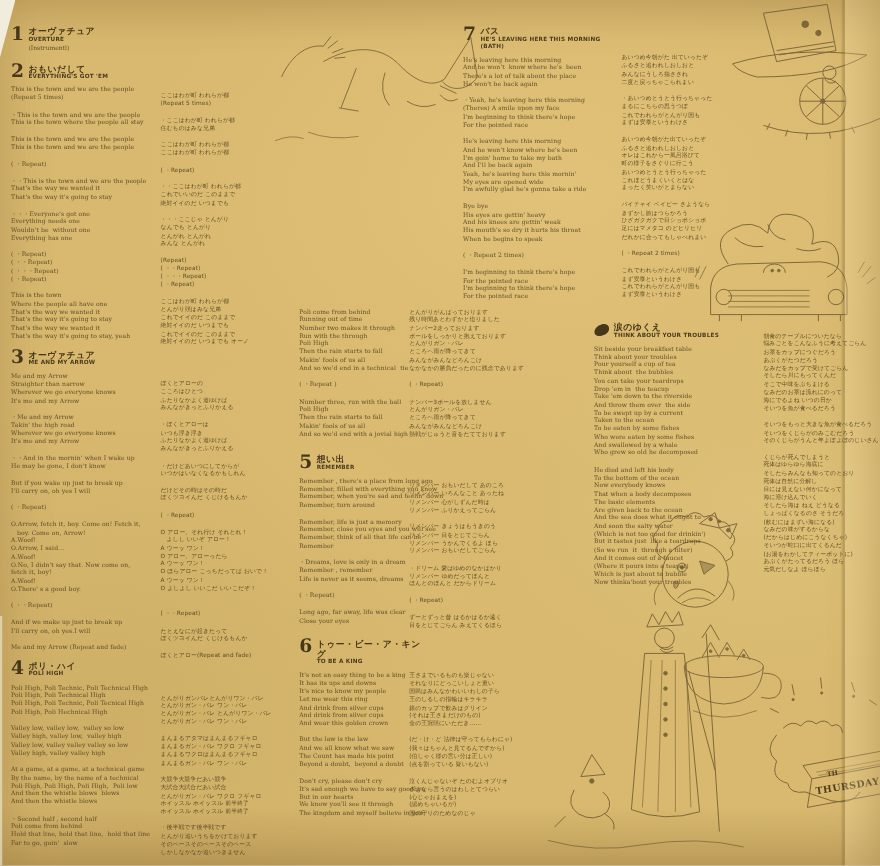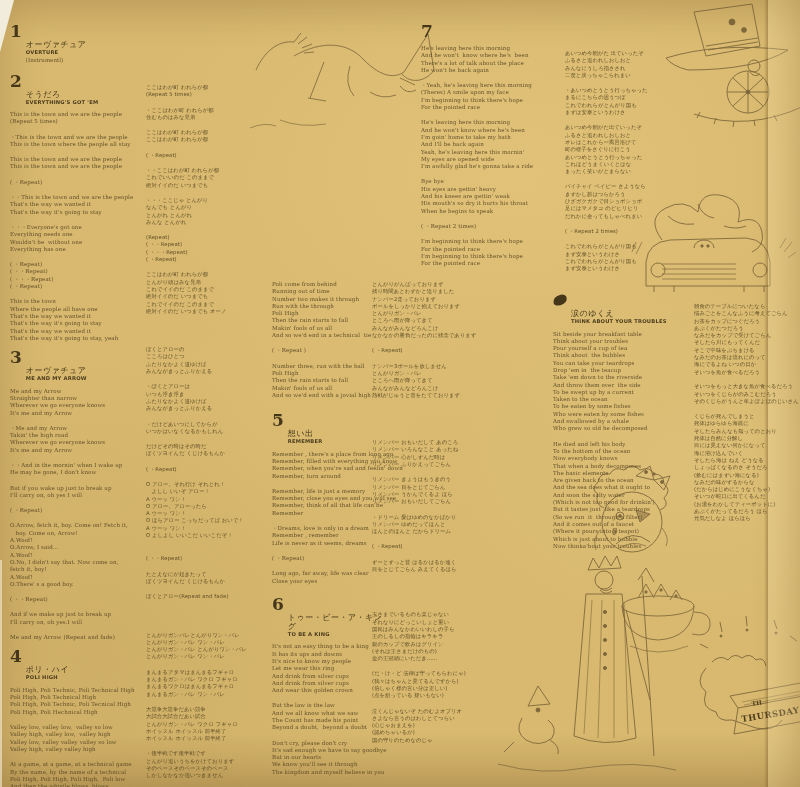--- a/index.html
+++ b/index.html
@@ -16,21 +16,21 @@
   .col{position:absolute;}
   .line{font-size:5.5px;line-height:7.3px;min-height:7.3px;white-space:pre;letter-spacing:.1px;}
   .col-en .line{font-family:"DejaVu Serif","Liberation Serif",serif;color:rgba(88,71,36,.92);}
   .col-jp .line{font-family:"DejaVu Sans",sans-serif;font-size:5.3px;color:rgba(82,66,32,.90);}
   .verse{margin-bottom:8px;}
   .header{margin-bottom:6px;display:flex;align-items:flex-start;}
   .num{font-family:"DejaVu Serif","Liberation Serif",serif;font-weight:bold;font-size:17px;
     line-height:15px;color:#46371a;margin-right:4px;}
   .blob{display:inline-block;width:14px;height:10px;background:#46371a;margin-right:4px;margin-top:2px;
     border-radius:62% 38% 55% 45% / 70% 45% 62% 38%;transform:rotate(-14deg);}
-  .ht .jp{font-size:8px;font-weight:normal;color:#46371a;line-height:9px;letter-spacing:.5px;margin-top:16px;}
+  .ht .jp{font-size:8px;font-weight:bold;color:#46371a;line-height:9px;letter-spacing:.5px;}
   .ht .en{font-size:5.2px;font-weight:bold;color:#4c3c1d;line-height:6.5px;letter-spacing:.2px;}
   .ht .sub{font-size:5.5px;color:rgba(88,71,36,.92);line-height:8px;font-family:"DejaVu Serif",serif;}
   .fold{position:absolute;top:0;left:764px;width:4px;height:787px;
     background:linear-gradient(90deg,rgba(0,0,0,0),rgba(108,78,34,.38));}
   .rstrip{position:absolute;top:0;left:768px;width:32px;height:787px;
     background:linear-gradient(90deg,rgba(246,226,170,.30),rgba(240,218,160,.16));}
   .corner-tl{position:absolute;top:0;left:0;width:14px;height:52px;background:#f2ecdc;
     clip-path:polygon(0 0,100% 0,0 100%);}
   .edge-l{position:absolute;top:560px;left:0;width:2px;height:227px;background:rgba(244,238,220,.6);}
   svg text{font-family:"DejaVu Serif","Liberation Serif",serif;}
@@ -168,21 +168,21 @@
         <span class="ht">
           <div class="jp">オーヴァチュア</div>
           <div class="en">OVERTURE</div>
           <div class="sub">(Instrumentl)</div>
         </span>
       </div>
       <div style="height: 4px;"></div>
       <div class="header">
         <span class="num">2</span>
         <span class="ht">
-          <div class="jp">そうだろ</div>
+          <div class="jp">おもいだして</div>
           <div class="en">EVERYTHING'S GOT 'EM</div>
         </span>
       </div>
       <div class="verse">
         <div class="line">This is the town and we are the people</div>
         <div class="line">(Repeat 5 times)</div>
       </div>
       <div class="verse">
         <div class="line">・This is the town and we are the people</div>
         <div class="line">This is the town where the people all stay</div>
@@ -566,20 +566,24 @@
         <div class="line">泣くんじゃないぞ たのむよオブリオ</div>
         <div class="line">さよなら言うのはわしとてつらい</div>
         <div class="line">(心じゃおまえを)</div>
         <div class="line">(認めちゃいるが)</div>
         <div class="line">国の守りのためなのじゃ</div>
       </div>
     </div>
     <div class="col col-en" style="left: 421px; top: 24px; width: 140px;">
       <div class="header">
         <span class="num">7</span>
+        <span class="ht">
+          <div class="jp">バス</div>
+          <div class="en">HE'S LEAVING HERE THIS MORNING (BATH)</div>
+        </span>
       </div>
       <div class="verse">
         <div class="line">He's leaving here this morning</div>
         <div class="line">And he won't  know where he's  been</div>
         <div class="line">There's a lot of talk about the place</div>
         <div class="line">He won't be back again</div>
       </div>
       <div class="verse">
         <div class="line">・Yeah, he's leaving here this morning</div>
         <div class="line">(Theres) A smile upon my face</div>
@@ -644,21 +648,21 @@
       <div class="verse">
         <div class="line">( ・Repeat 2 times)</div>
       </div>
       <div class="verse">
         <div class="line">これでわれらがとんがり国も</div>
         <div class="line">まず安泰というわけさ</div>
         <div class="line">これでわれらがとんがり国も</div>
         <div class="line">まず安泰というわけさ</div>
       </div>
     </div>
-    <div class="col col-en" style="left: 553px; top: 293px; width: 148px;">
+    <div class="col col-en" style="left: 540px; top: 293px; width: 148px;">
       <div class="header">
         <span class="blob"></span>
         <span class="ht">
           <div class="jp">涙のゆくえ</div>
           <div class="en">THINK ABOUT YOUR TROUBLES</div>
         </span>
       </div>
       <div class="verse">
         <div class="line">Sit beside your breakfast table</div>
         <div class="line">Think about your troubles</div>

